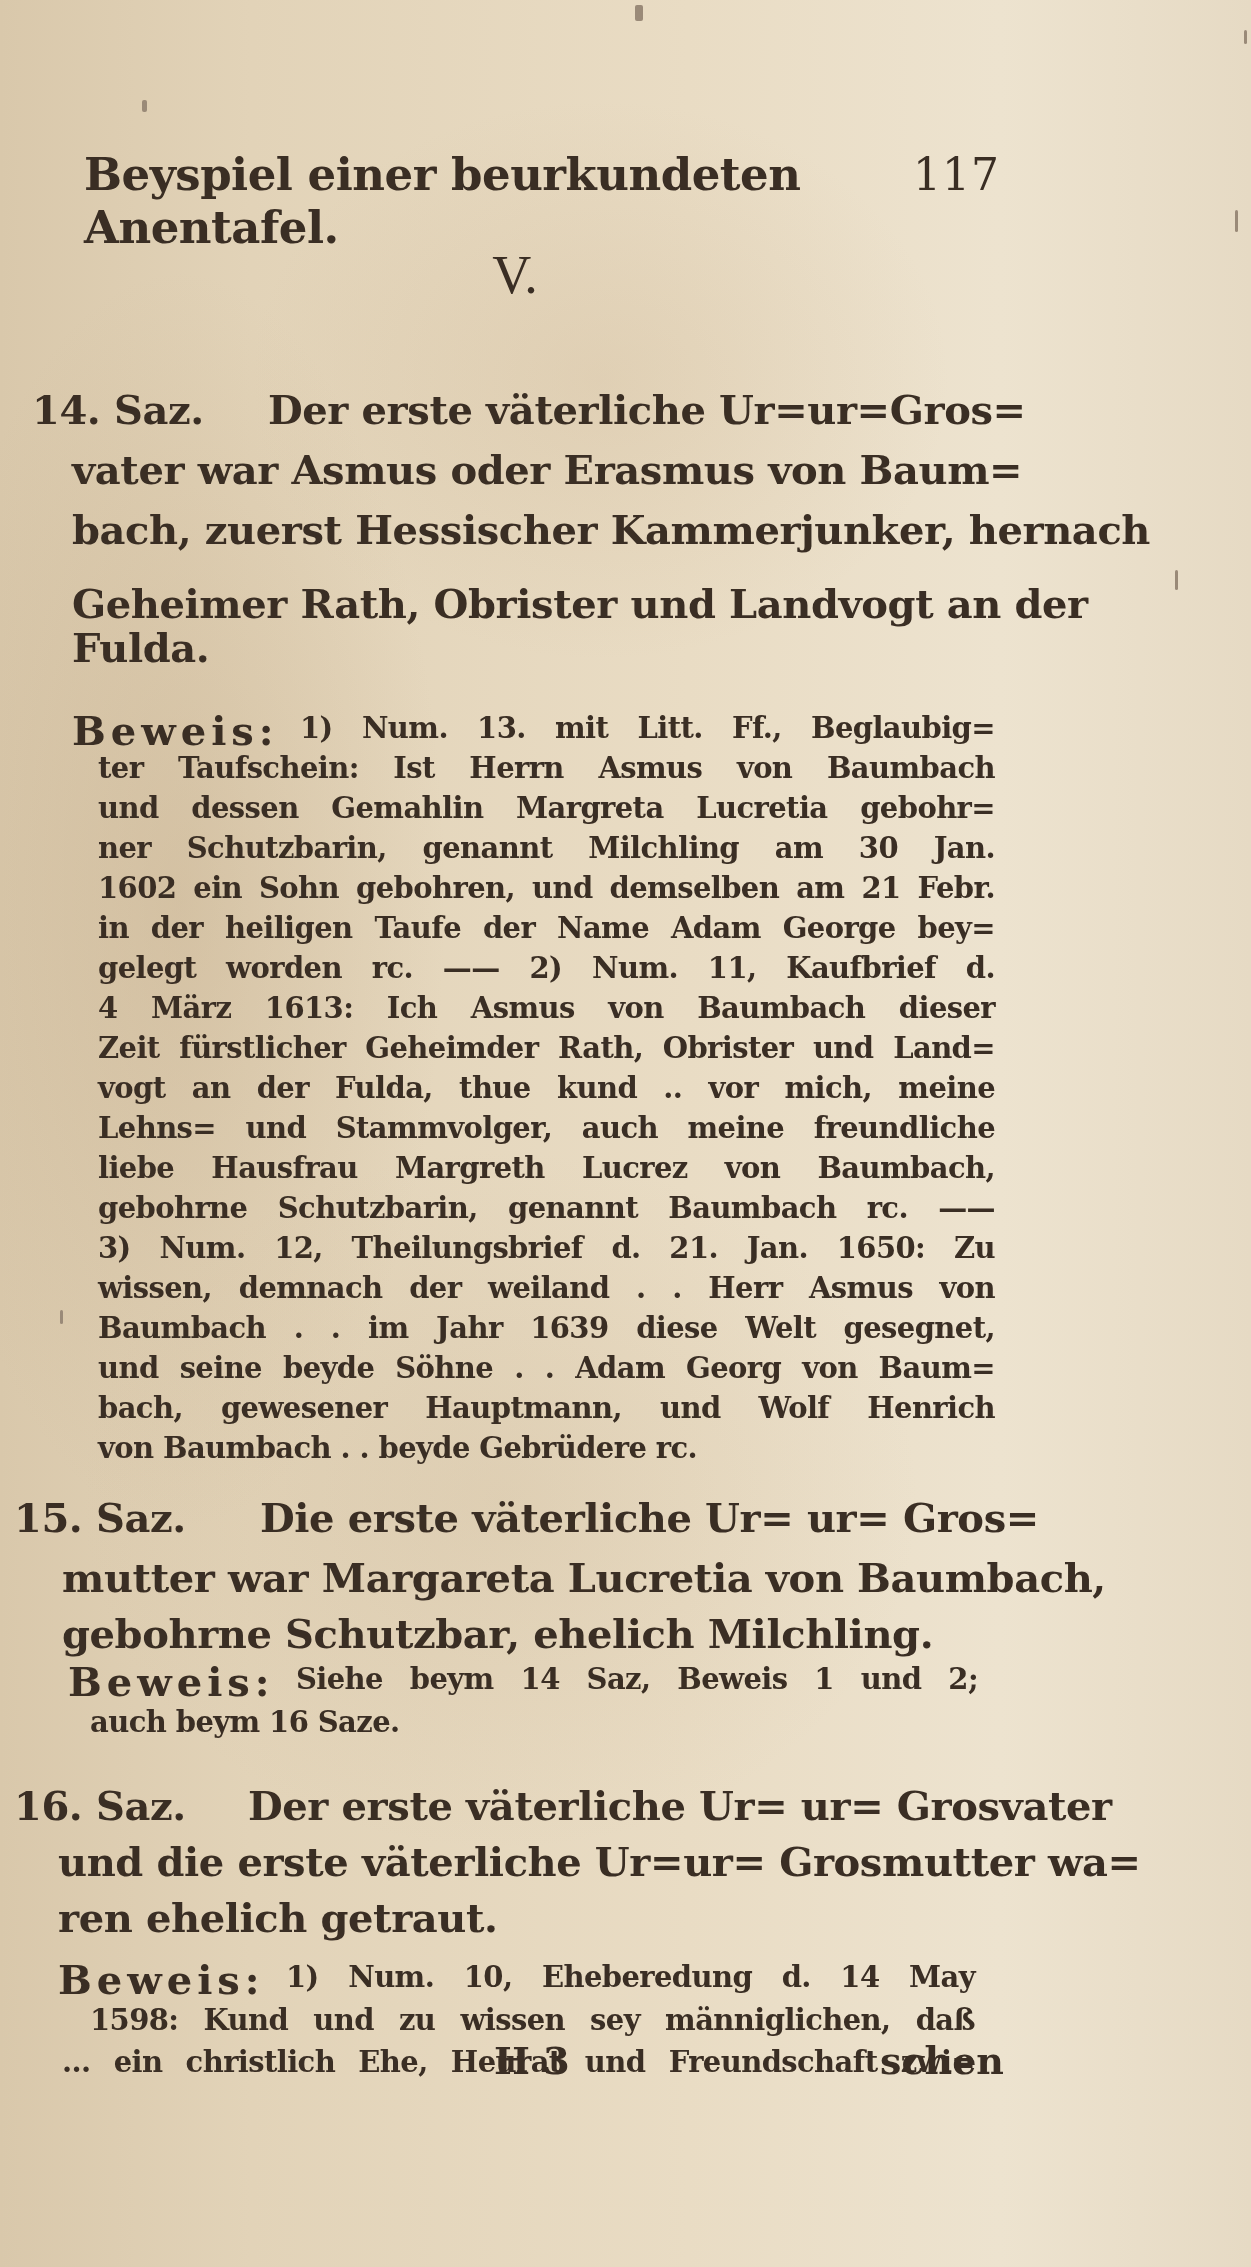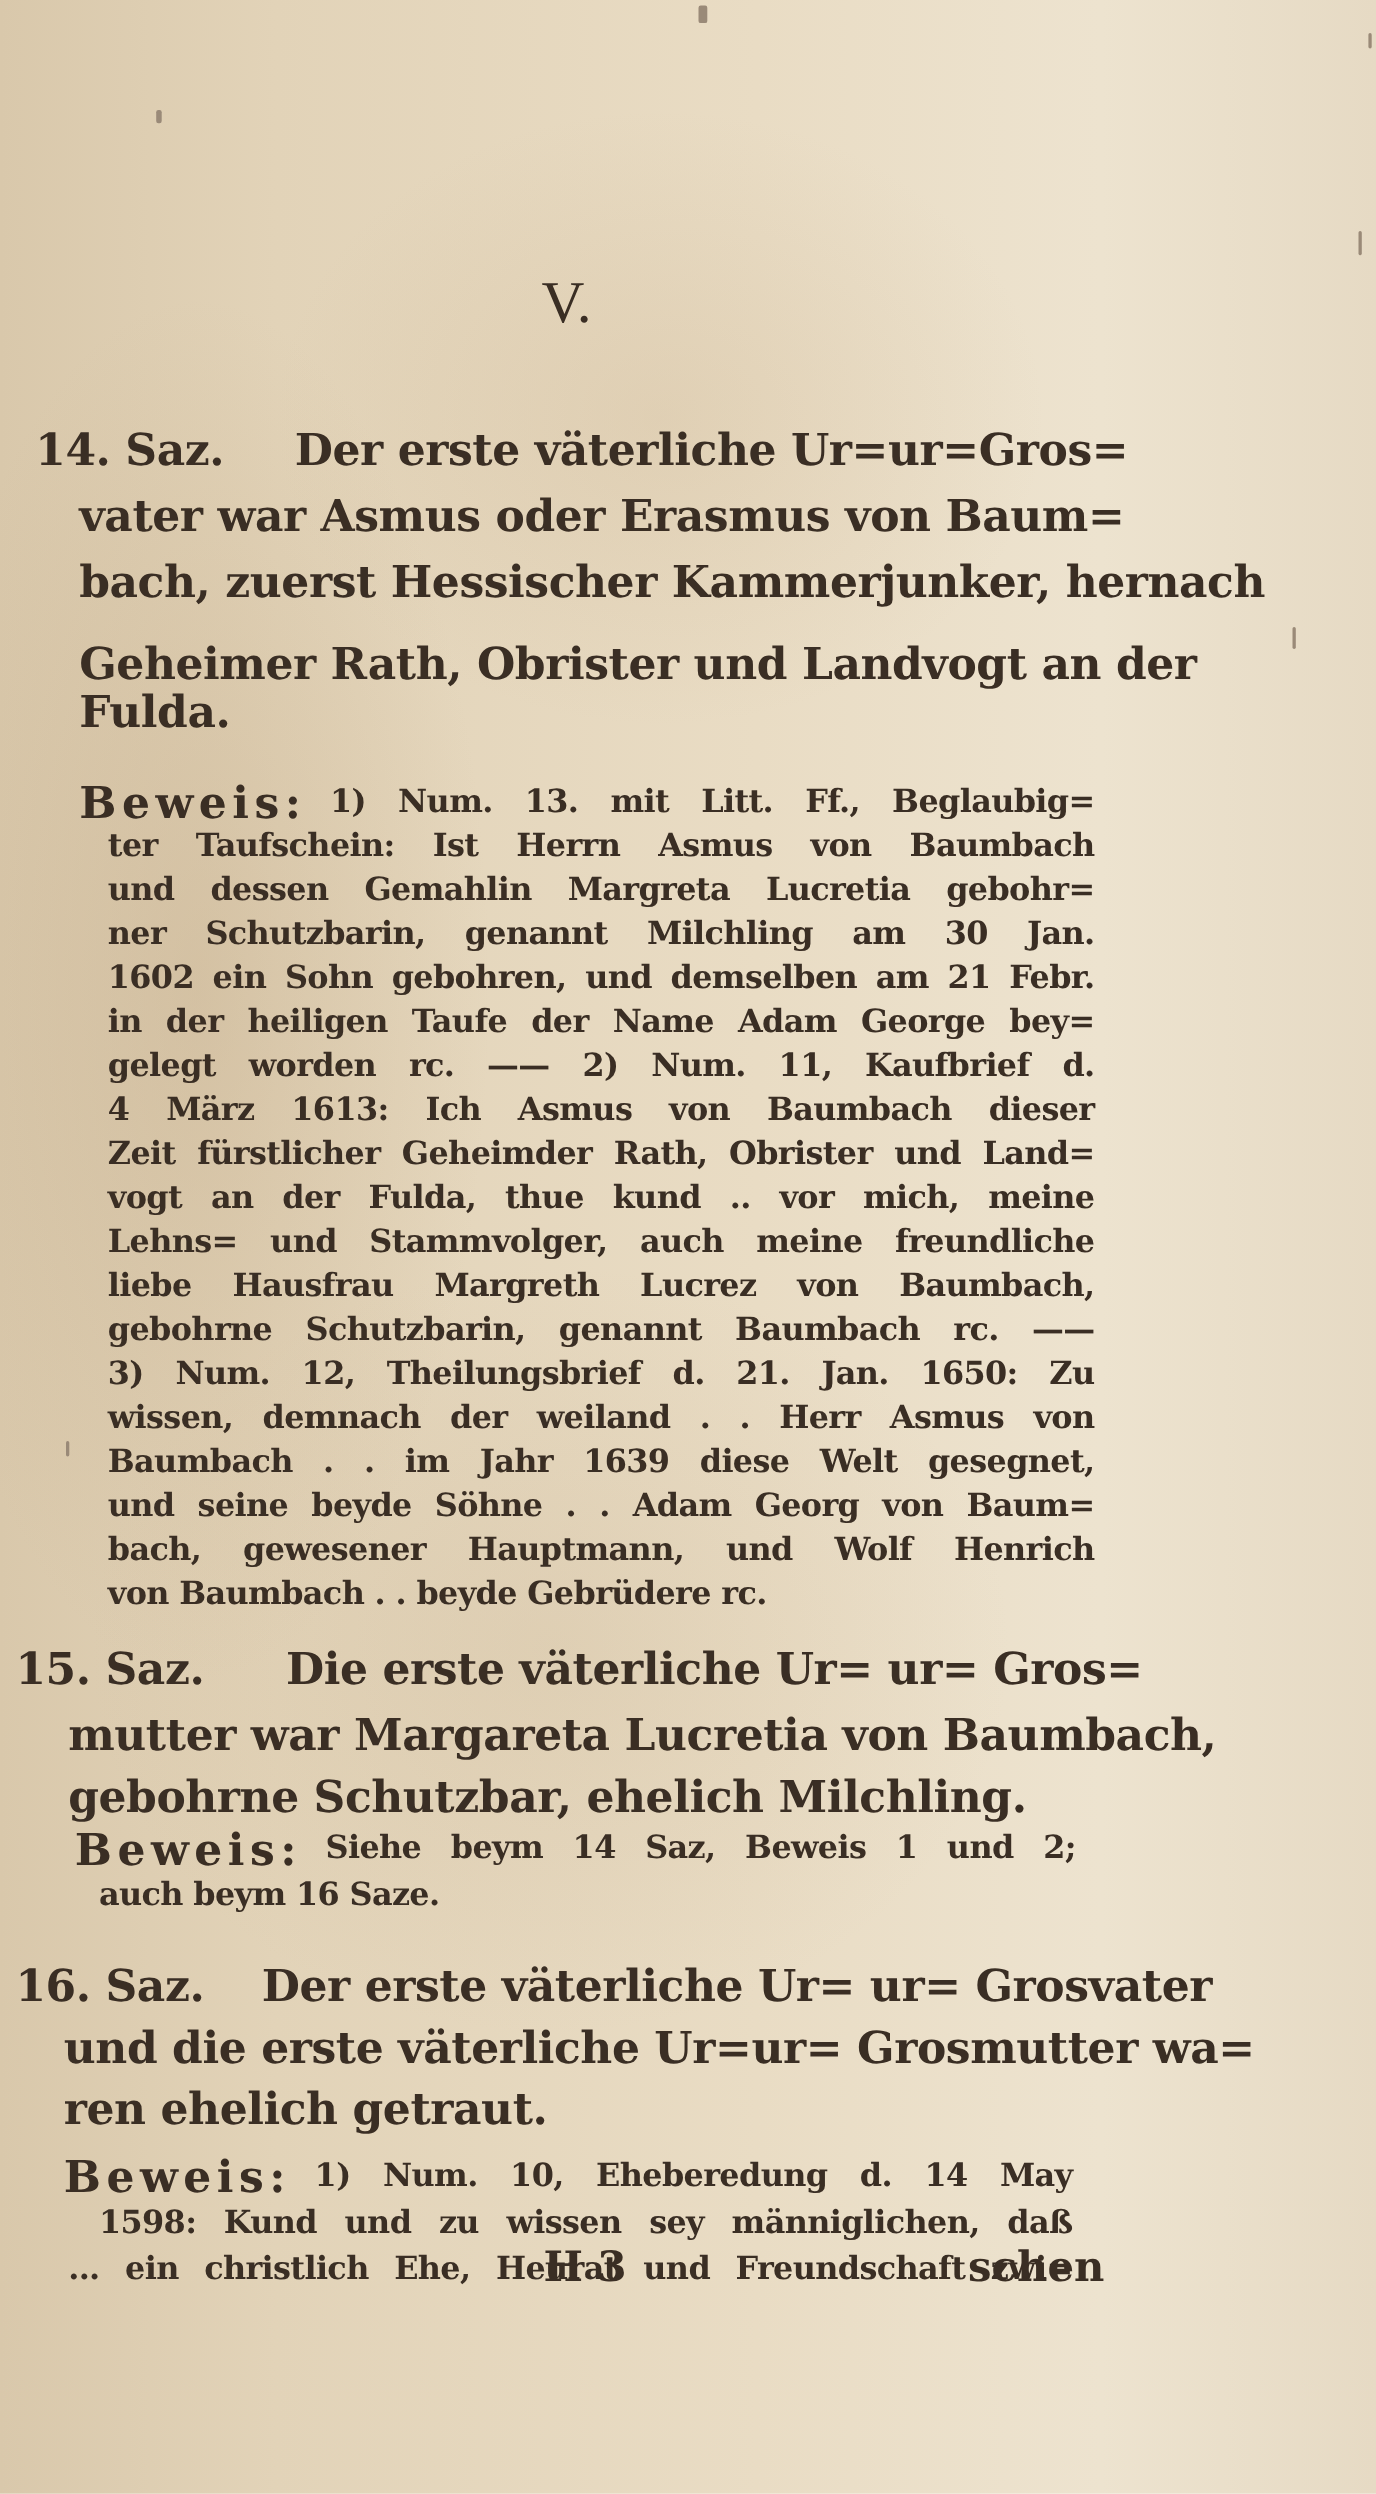--- a/index.html
+++ b/index.html
@@ -48,20 +48,24 @@
 
 <div class="page">
 
   <span class="speck" style="left:635px;top:5px;width:8px;height:16px;"></span>
   <span class="speck" style="left:142px;top:100px;width:5px;height:12px;"></span>
   <span class="speck" style="left:1244px;top:30px;width:3px;height:14px;"></span>
   <span class="speck" style="left:1235px;top:210px;width:3px;height:22px;"></span>
   <span class="speck" style="left:1175px;top:570px;width:3px;height:20px;"></span>
   <span class="speck" style="left:60px;top:1310px;width:3px;height:14px;"></span>
 
+  <div class="running-head">
+    <span>Beyspiel einer beurkundeten Anentafel.</span>
+    <span class="page-number">117</span>
+  </div>
 
   <div class="section-numeral">V.</div>
 
   <div class="block">
     <span class="line" style="left:32px;top:342px;">14. Saz.</span>
     <span class="line justify" style="left:268px;top:342px;width:727px;">Der erste väterliche Ur=ur=Gros=</span>
     <span class="line justify" style="left:72px;top:402px;width:923px;">vater war Asmus oder Erasmus von Baum=</span>
     <span class="line justify" style="left:72px;top:462px;width:923px;">bach, zuerst Hessischer Kammerjunker, hernach</span>
     <span class="line justify" style="left:72px;top:536px;width:923px;">Geheimer Rath, Obrister und Landvogt an der</span>
     <span class="line" style="left:72px;top:580px;">Fulda.</span>
@@ -94,21 +98,21 @@
     <span class="line justify" style="left:62px;top:1510px;width:923px;">mutter war Margareta Lucretia von Baumbach,</span>
     <span class="line" style="left:62px;top:1566px;">gebohrne Schutzbar, ehelich Milchling.</span>
 
     <span class="line label-spaced" style="left:68px;top:1614px;">Beweis:</span>
     <span class="line small justify" style="left:296px;top:1617px;width:682px;">Siehe beym 14 Saz, Beweis 1 und 2;</span>
     <span class="line small" style="left:90px;top:1660px;">auch beym 16 Saze.</span>
   </div>
 
   <div class="block">
     <span class="line" style="left:14px;top:1738px;">16. Saz.</span>
-    <span class="line justify" style="left:238px;top:1738px;width:727px;">Der erste väterliche Ur= ur= Grosvater</span>
+    <span class="line justify" style="left:248px;top:1738px;width:727px;">Der erste väterliche Ur= ur= Grosvater</span>
     <span class="line justify" style="left:58px;top:1794px;width:917px;">und die erste väterliche Ur=ur= Grosmutter wa=</span>
     <span class="line" style="left:58px;top:1850px;">ren ehelich getraut.</span>
 
     <span class="line label-spaced" style="left:58px;top:1912px;">Beweis:</span>
     <span class="line small justify" style="left:286px;top:1915px;width:689px;">1) Num. 10, Eheberedung d. 14 May</span>
     <span class="line small justify" style="left:90px;top:1958px;width:885px;">1598: Kund und zu wissen sey männiglichen, daß</span>
     <span class="line small justify" style="left:62px;top:2000px;width:913px;">... ein christlich Ehe, Heurat und Freundschaft zwi=</span>
   </div>
 
   <span class="sig" style="left:494px;top:2038px;">H 3</span>

